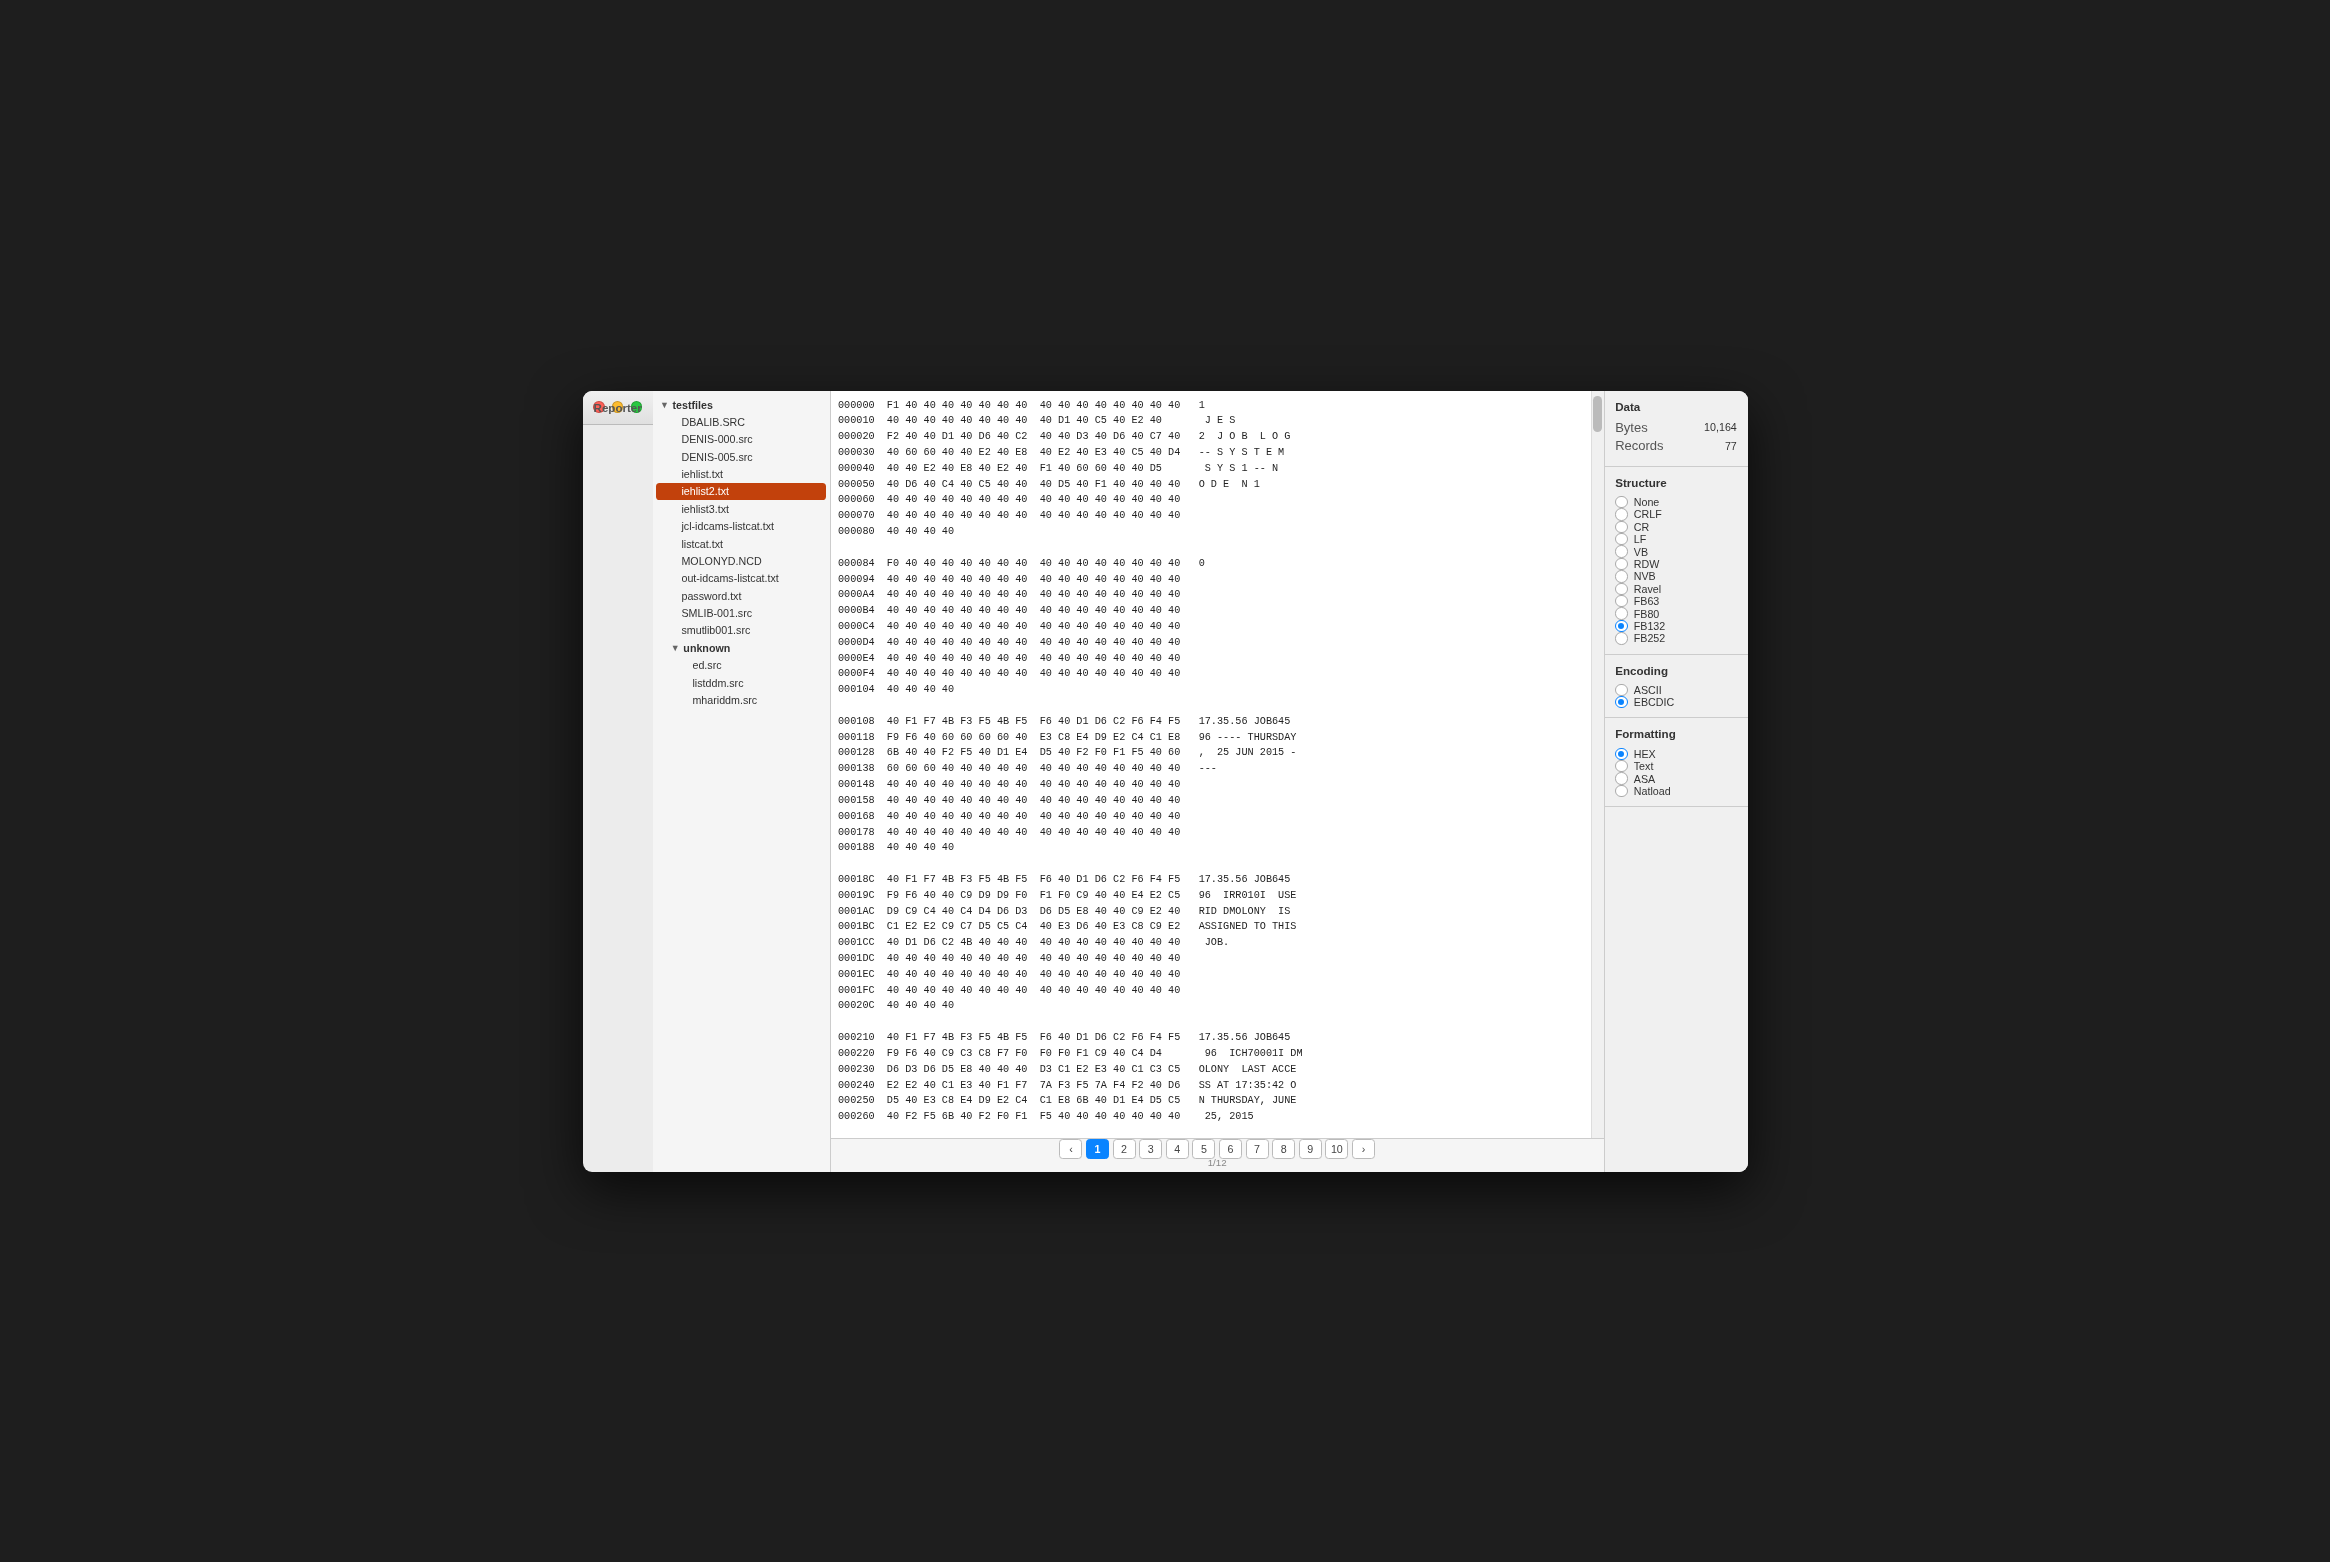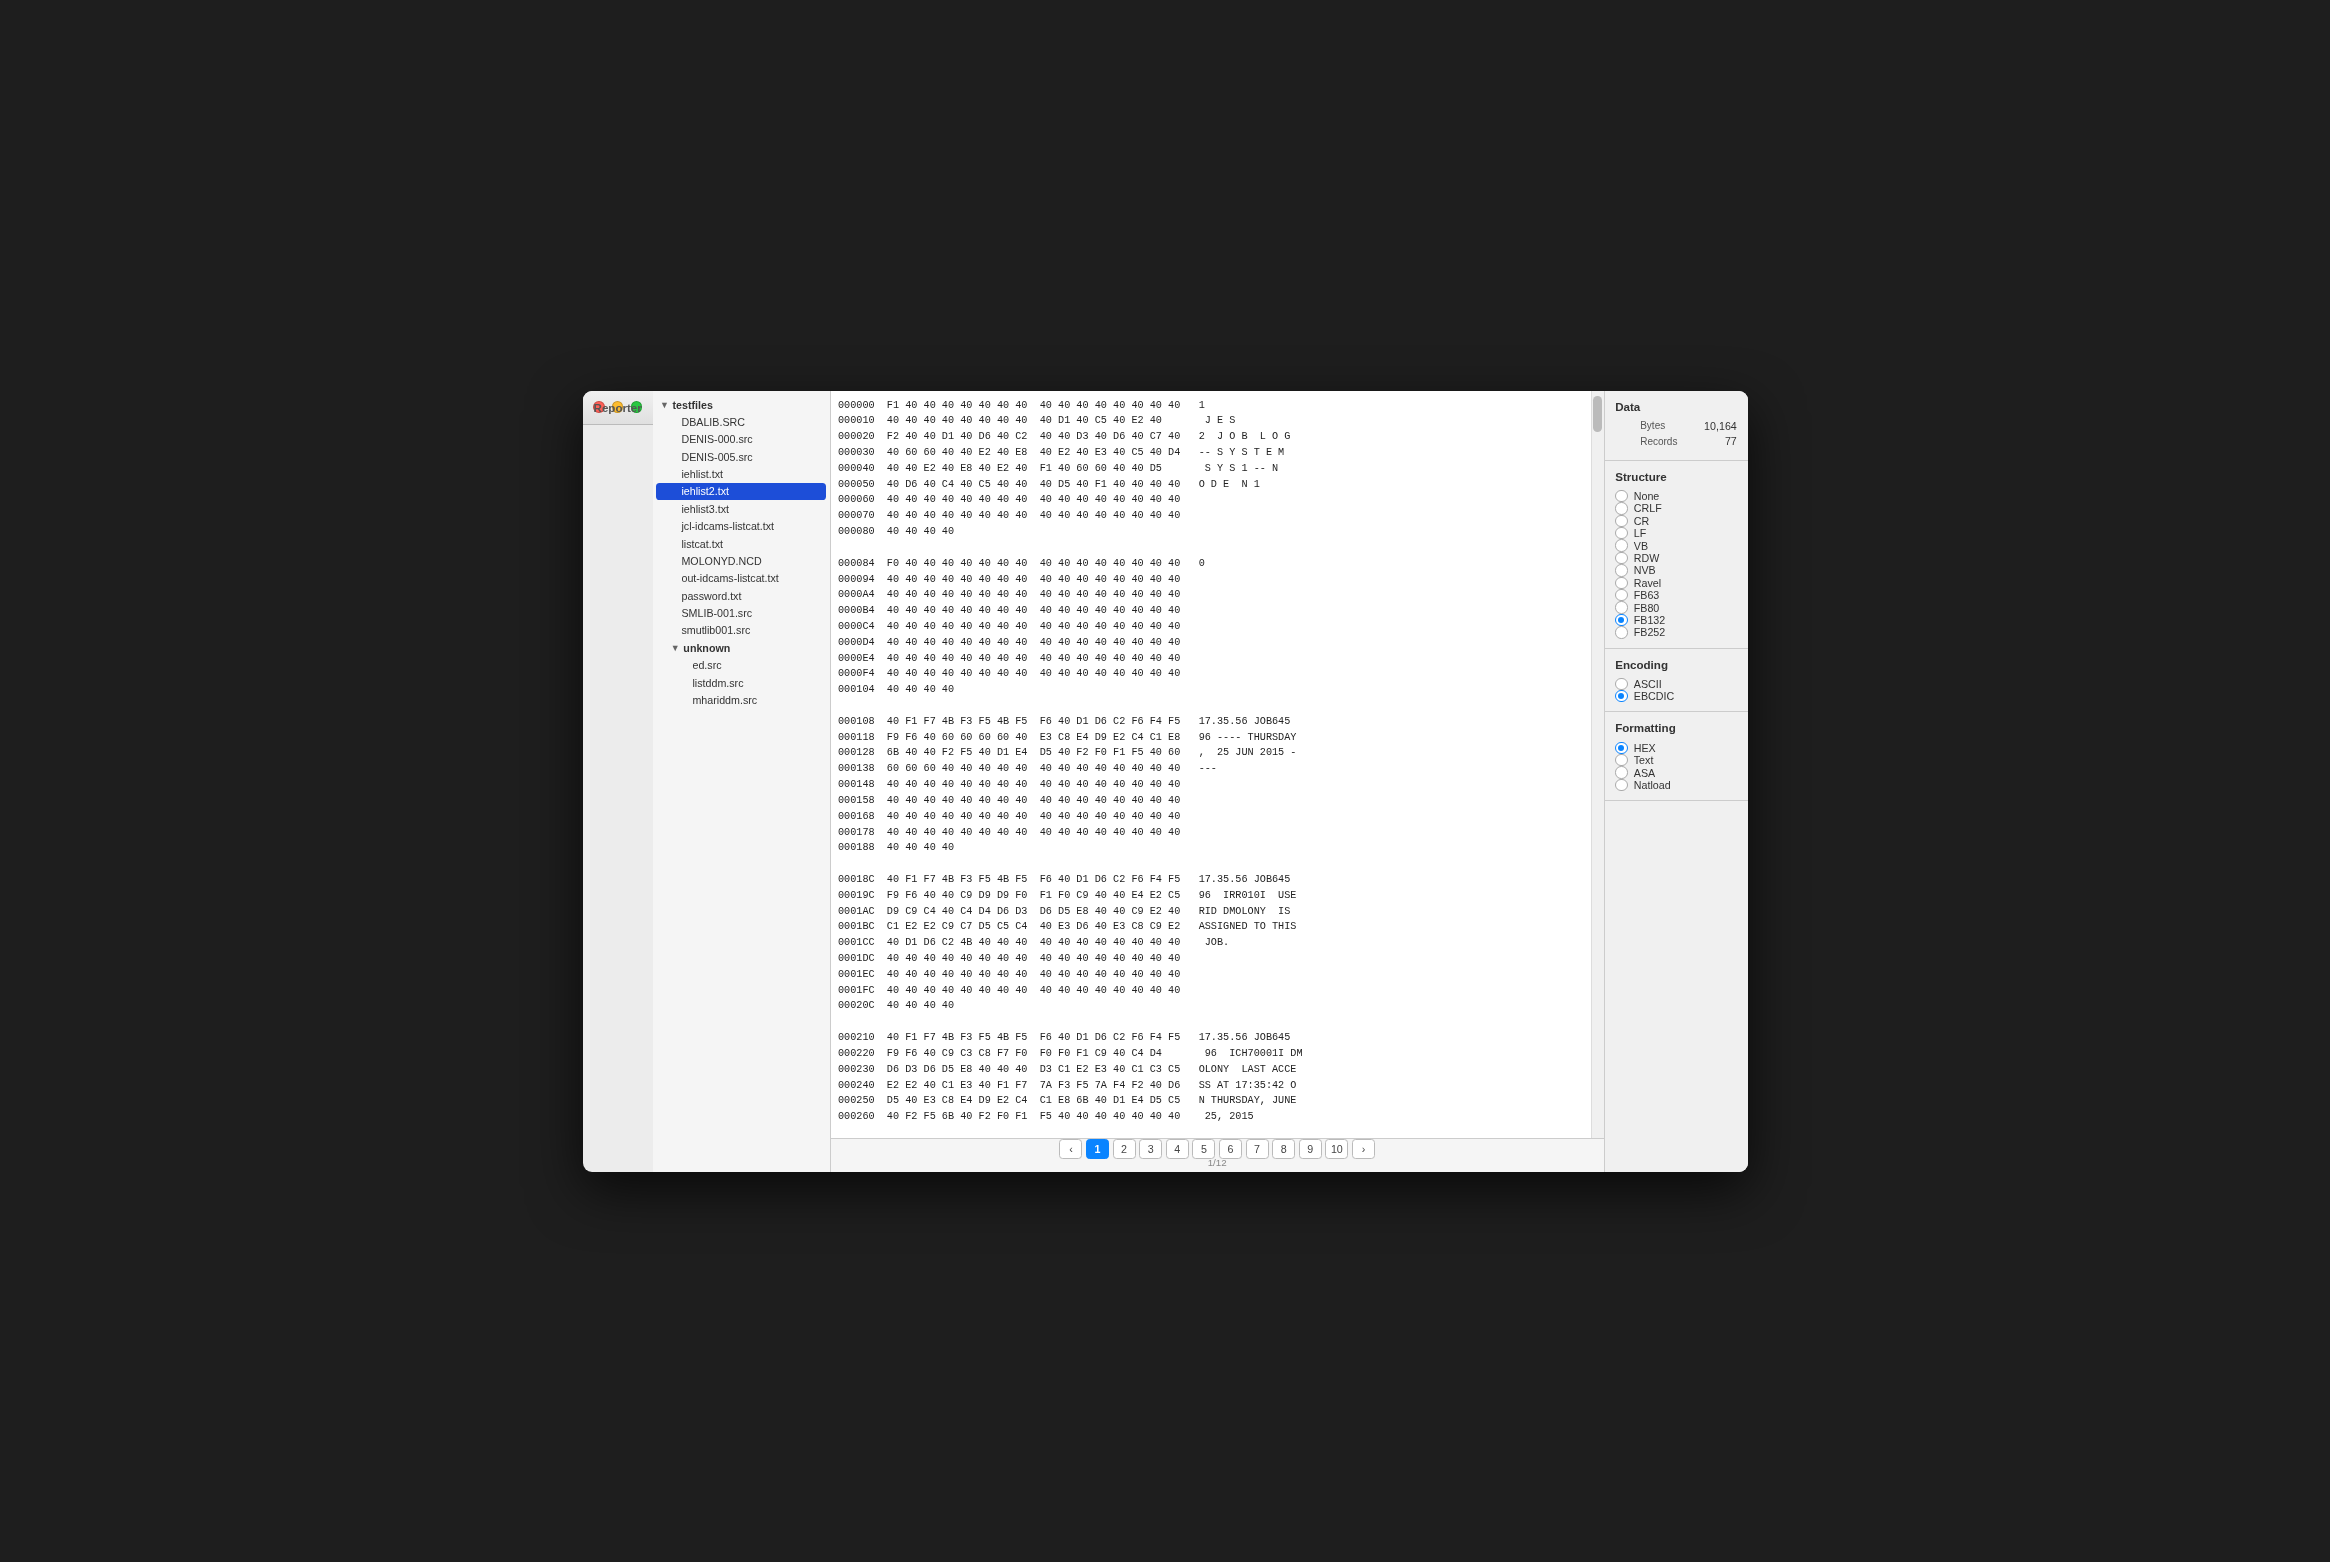--- a/index.html
+++ b/index.html
@@ -91,21 +91,21 @@
     }
     .sidebar-item {
       padding: 2.7px 7.1px 2.7px 25px;
       font-size: 10.7px;
       color: #333;
       cursor: pointer;
       border-radius: 3.6px;
       margin: 0 3.6px;
     }
     .sidebar-item.selected {
-      background: #1d4ed8;
+      background: #c2410c;
       color: #fff;
     }
     
     .hex-view {
       flex: 1;
       background: #fff;
       overflow: hidden;
       display: flex;
       flex-direction: column;
       border-right: 0.9px solid #ccc;
@@ -189,23 +189,22 @@
       color: #333;
       margin-bottom: 7.1px;
     }
     .data-row {
       display: flex;
       justify-content: space-between;
       align-items: center;
       margin-bottom: 3.6px;
     }
     .data-label {
-      font-size: 10px;
+      font-size: 13px;
       color: #555;
-      margin-left: 25px;
     }
     .data-value {
       font-size: 10.7px;
       color: #333;
       font-weight: 500;
     }
     
     .radio-group {
       display: flex;
       flex-direction: column;

